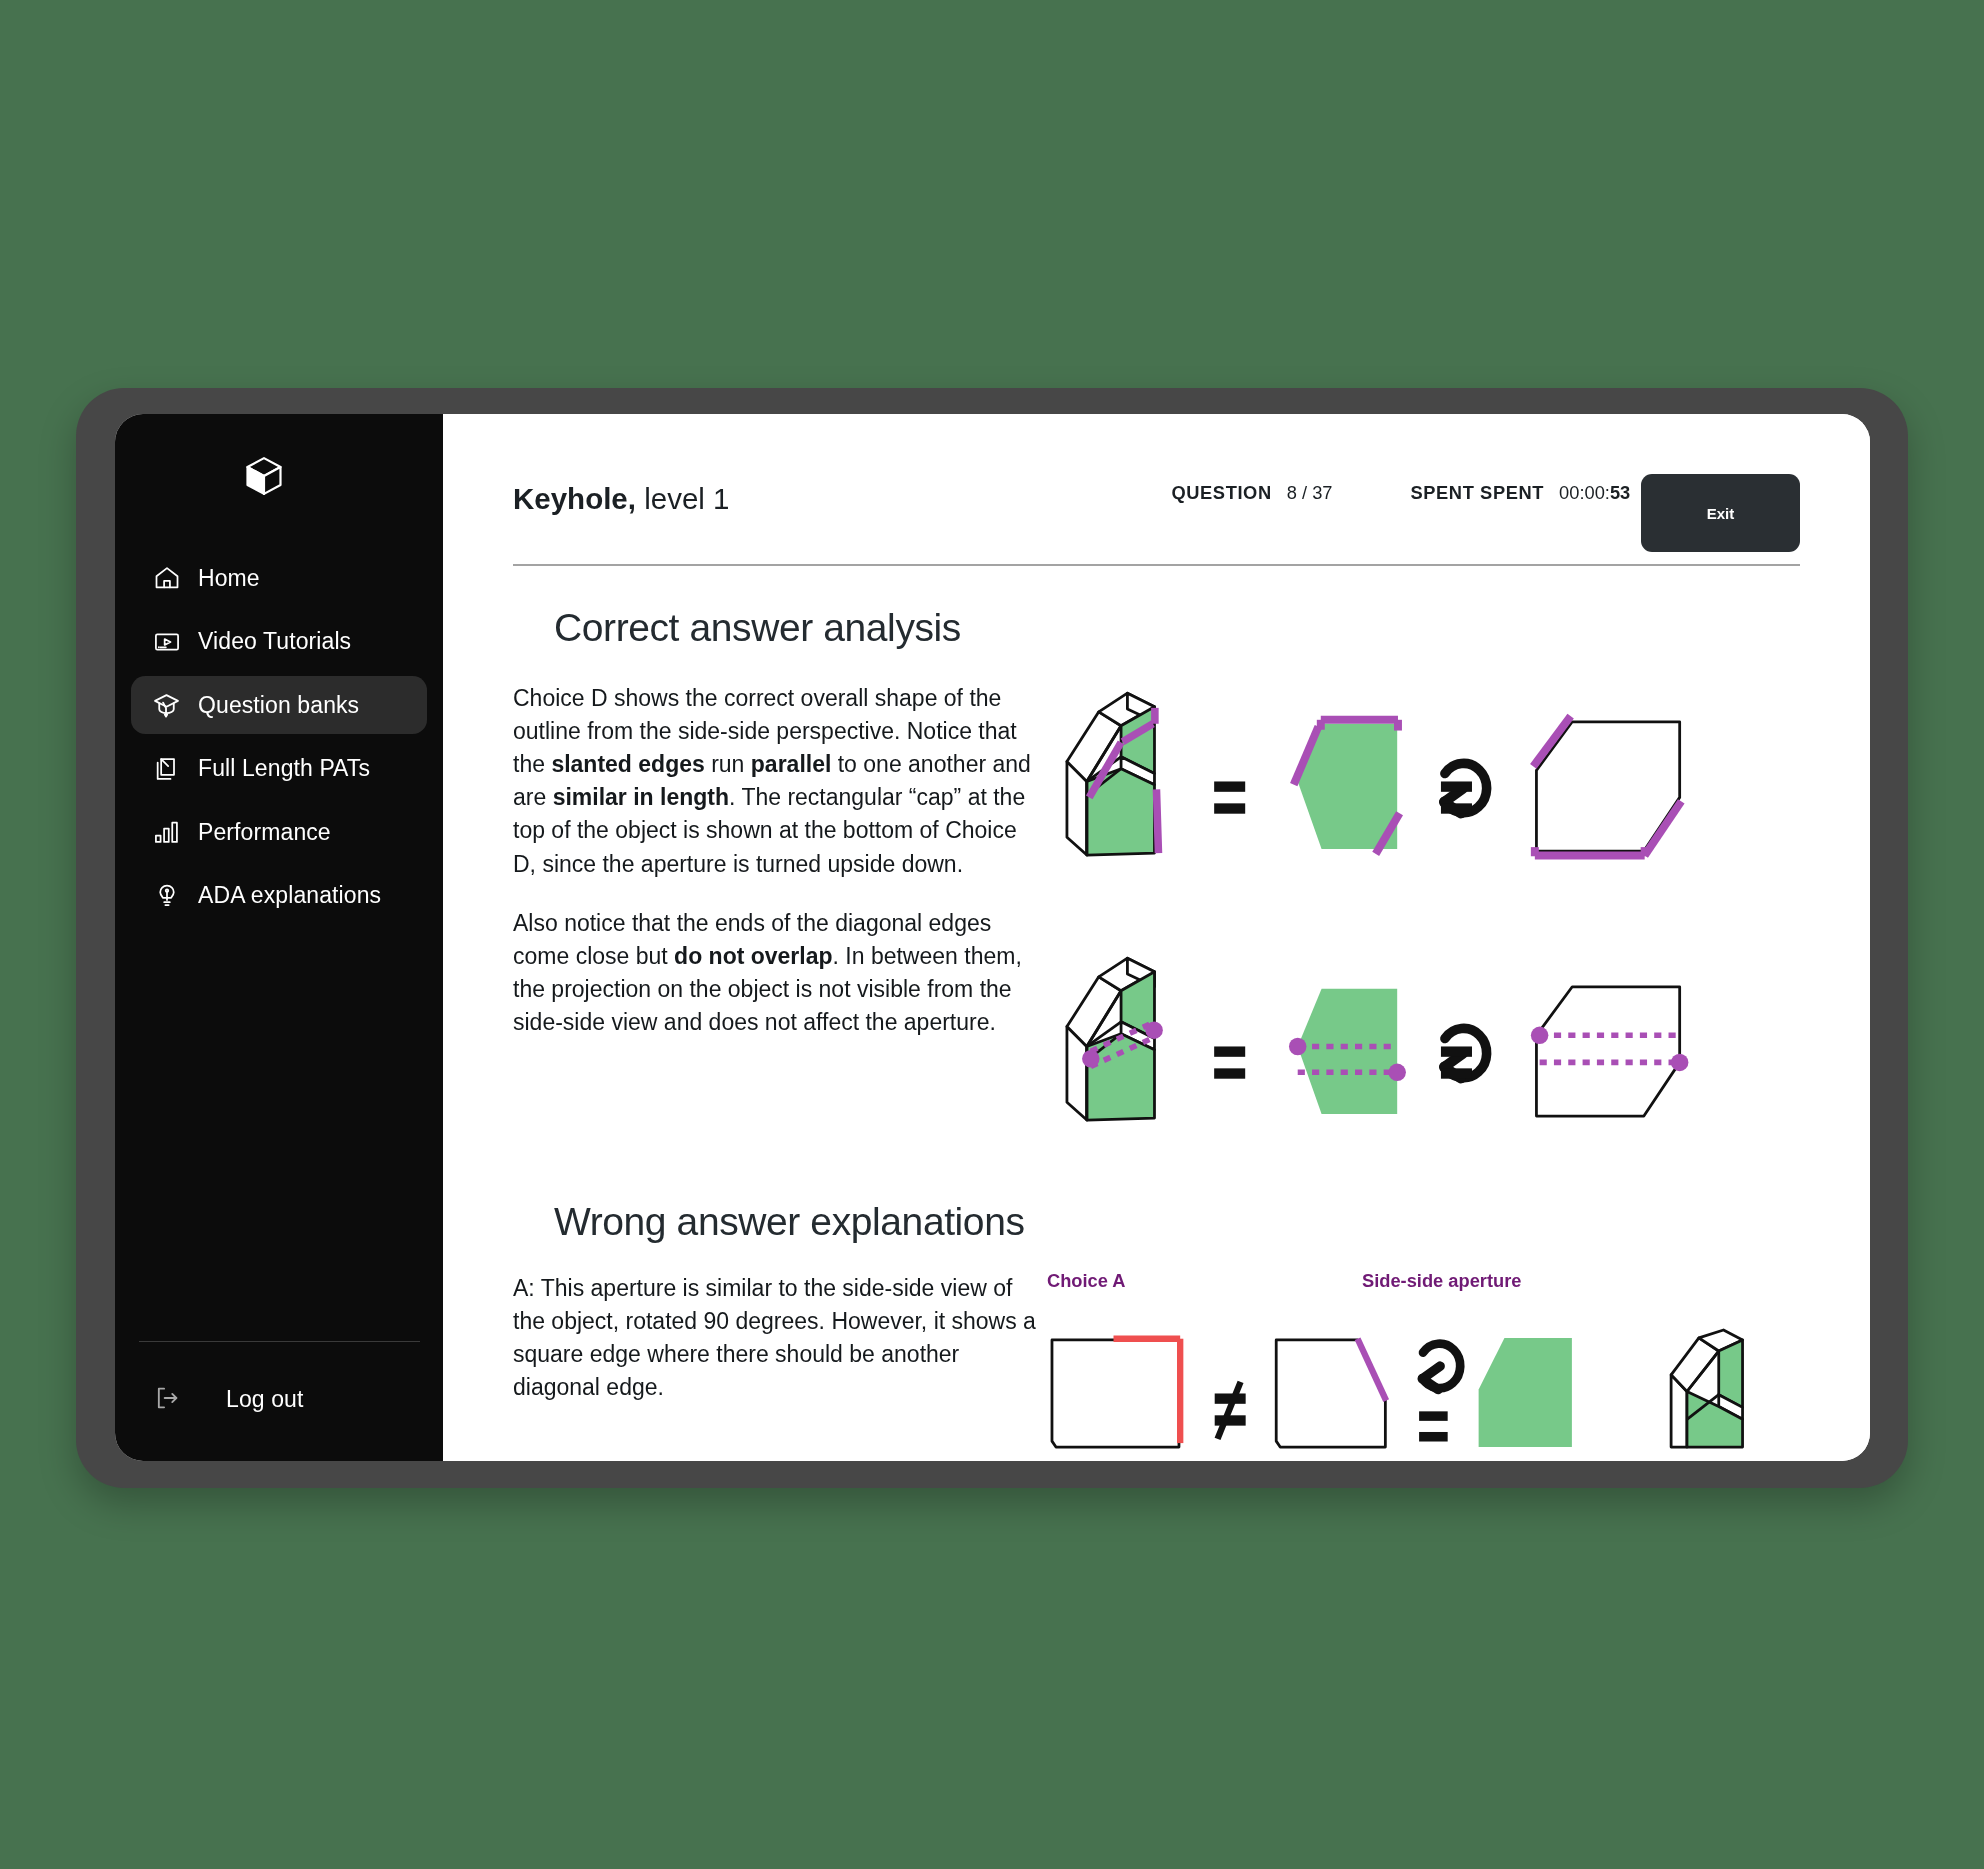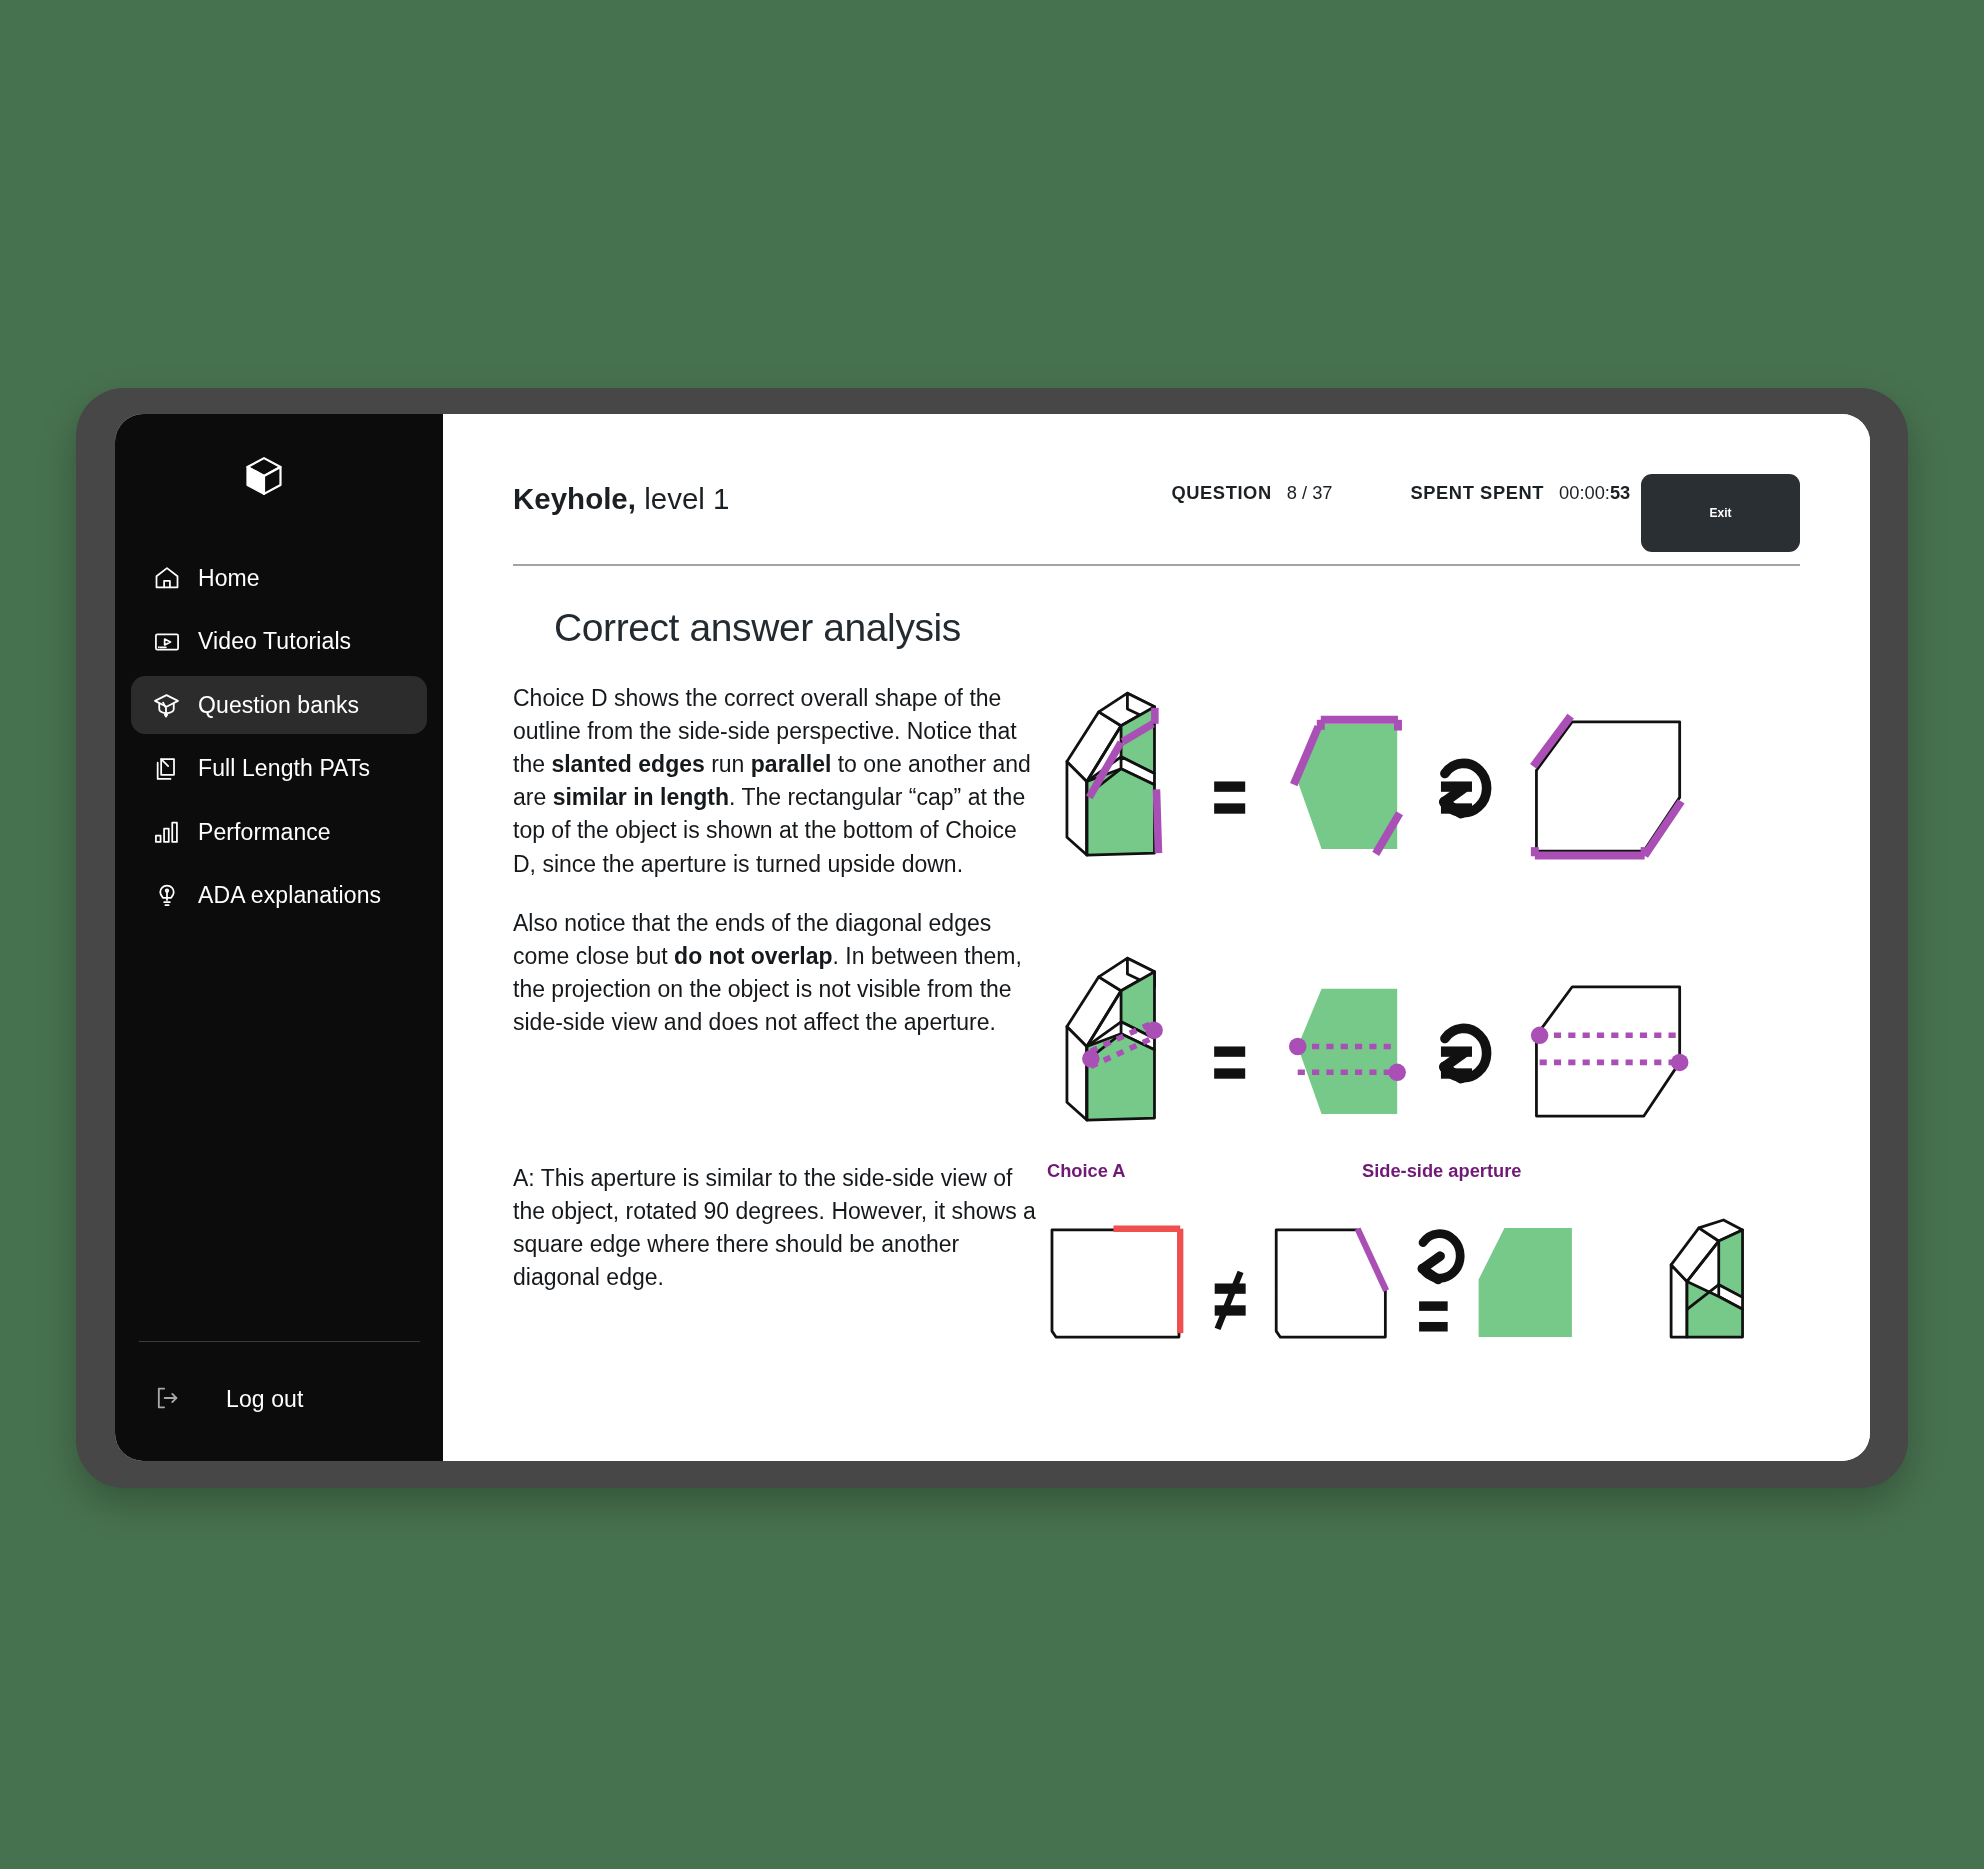--- a/index.html
+++ b/index.html
@@ -117,21 +117,21 @@
   }
   .meta-value b { font-weight: 700; }
   .meta-gap { width: 78px; }
 
   .exit-btn {
     position: absolute; right: 0; top: -8px;
     width: 159px; height: 78px;
     background: #2a2f33;
     border-radius: 11px;
     color: #fff;
-    font-size: 12px; font-weight: 700;
+    font-size: 15px; font-weight: 700;
     display: flex; align-items: center; justify-content: center;
     border: none; cursor: pointer;
     font-family: "Liberation Sans", sans-serif;
   }
 
   h2.section-title {
     font-size: 39px;
     font-weight: 400;
     color: #242b30;
     letter-spacing: -0.4px;
@@ -413,20 +413,21 @@
                 <path d="M1248 222 L1600 222"></path>
                 <path d="M1248 290 L1600 290"></path>
               </g>
               <circle cx="1248" cy="222" r="22" fill="#a94fb5"></circle>
               <circle cx="1600" cy="290" r="22" fill="#a94fb5"></circle>
             </svg>
 
           </div>
         </div>
 
+        <h2 class="section-title" style="margin-top:66px">Wrong answer explanations</h2>
 
         <div class="row" style="margin-top:28px">
           <div class="col-text">
             <p class="body">A: This aperture is similar to the side-side view of the object, rotated 90 degrees. However, it shows a square edge where there should be another diagonal edge.</p>
           </div>
 
           <div class="col-fig">
             <div class="fig-label" style="left:4px; top:-2px;">Choice A</div>
             <div class="fig-label" style="left:319px; top:-2px;">Side-side aperture</div>
 

